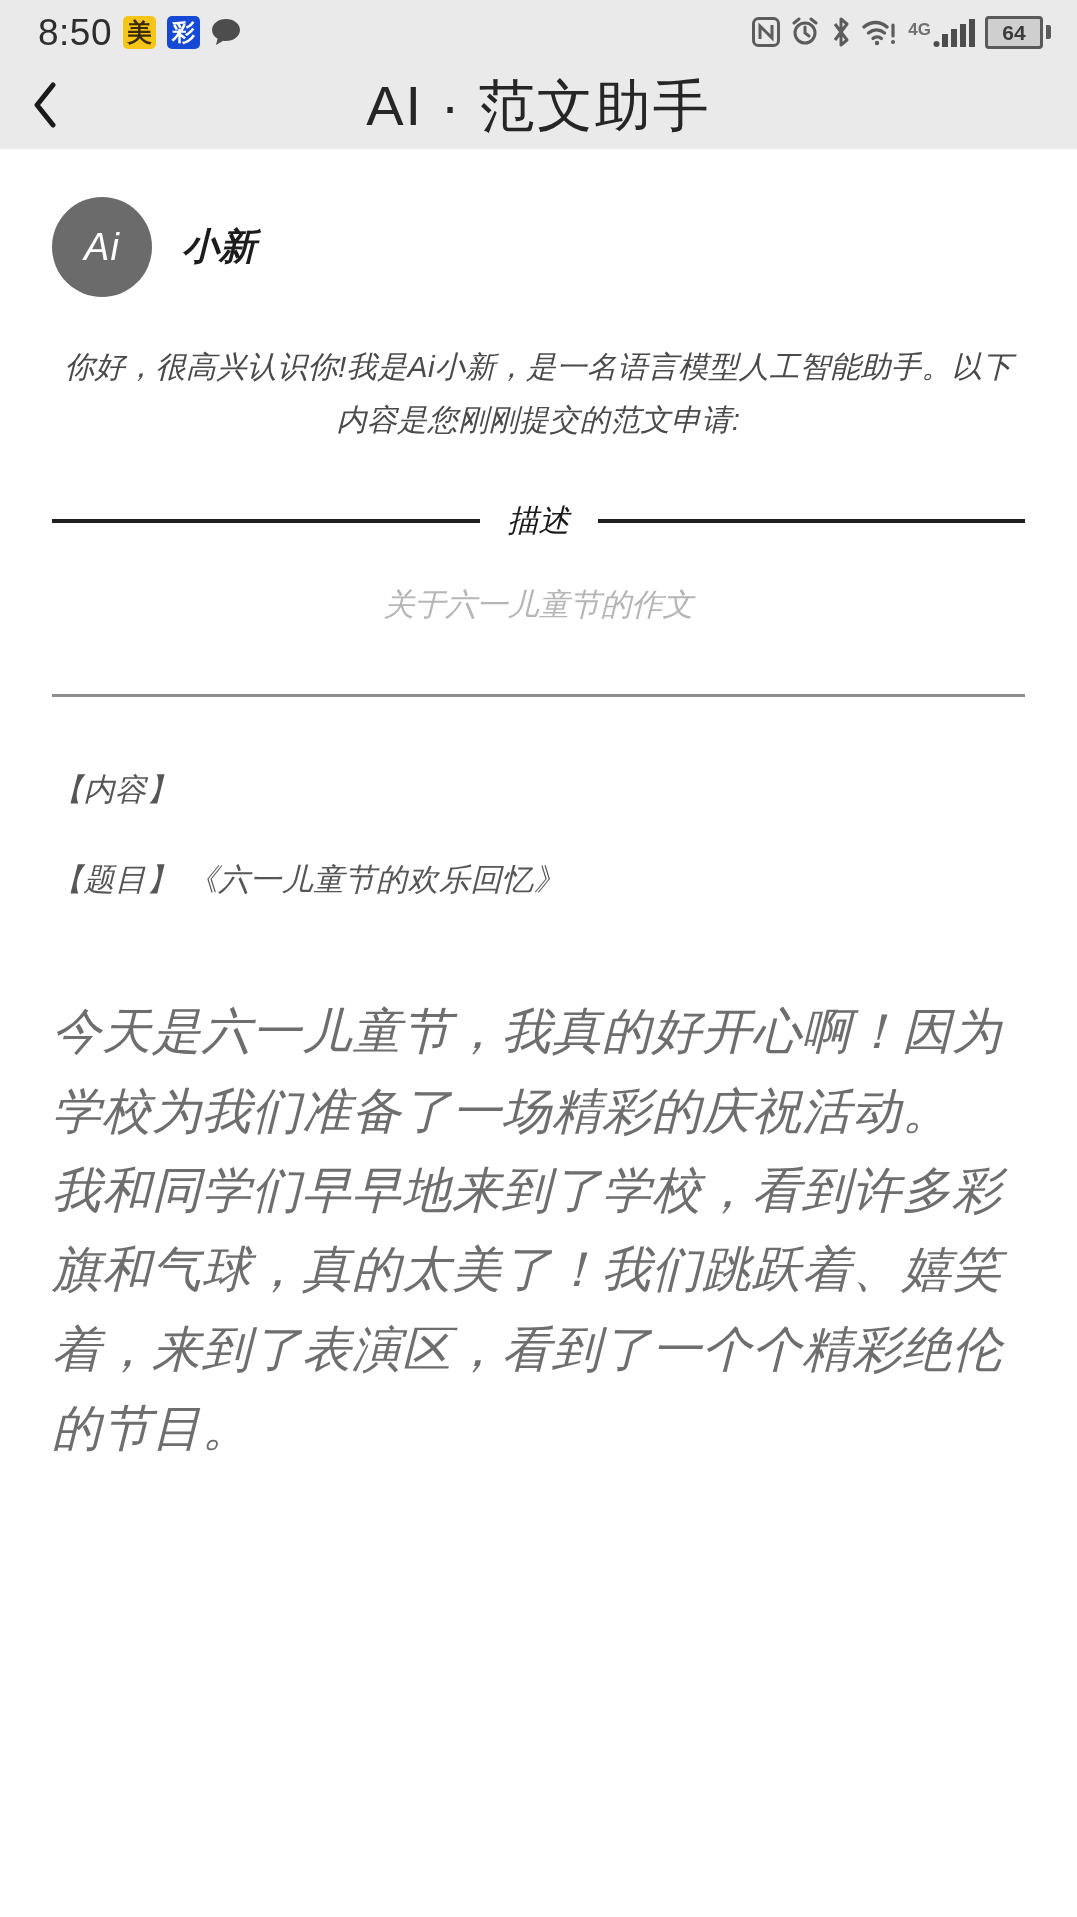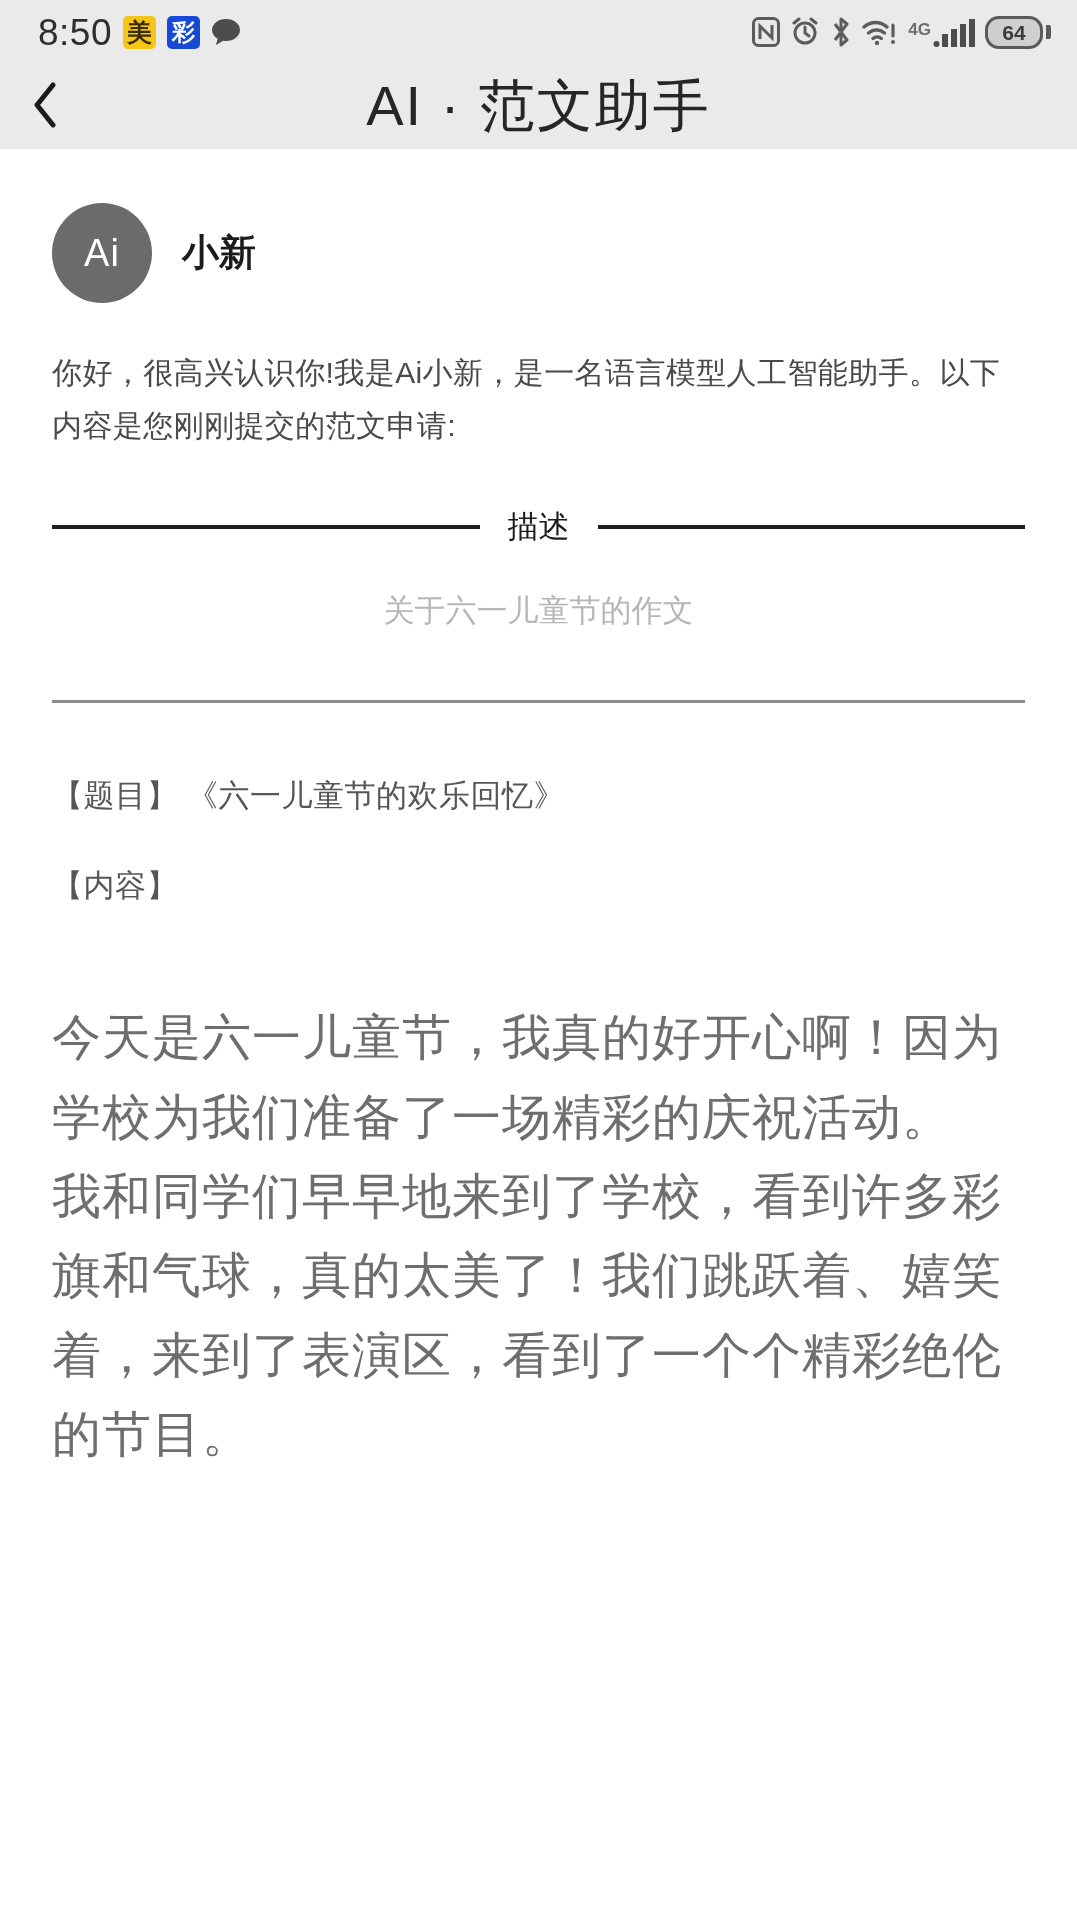--- a/index.html
+++ b/index.html
@@ -53,21 +53,21 @@
   .sig-4g .g4 {
     font-size: 17px; color: #6f6f6f; font-weight: bold;
     line-height: 1; margin-bottom: 10px;
   }
   .battery {
     display: flex; align-items: center;
   }
   .battery-body {
     width: 58px; height: 33px;
     border: 3px solid #5a5a5a;
-    border-radius: 14px;
+    border-radius: 4px;
     display: flex; align-items: center; justify-content: center;
     background: #cfcfcf;
   }
   .battery-text {
     font-size: 21px; color: #3b3b3b; font-weight: 600; line-height: 1;
   }
   .battery-cap {
     width: 5px; height: 14px; background: #5a5a5a;
     border-radius: 0 2px 2px 0; margin-left: 3px;
   }
@@ -90,24 +90,25 @@
     left: 0; right: 0;
     text-align: center;
     font-size: 56px;
     color: #262626;
     letter-spacing: 2px;
     pointer-events: none;
   }
 
   
   .content {
-    padding: 6px 52px;
+    padding: 0 52px;
     background: #ffffff;
     height: calc(1917px - 149px);
     overflow: hidden;
+    font-style: italic;
   }
 
   .profile {
     display: flex;
     align-items: center;
     margin-top: 48px;
     gap: 30px;
   }
   .avatar {
     width: 100px; height: 100px;
@@ -129,20 +130,21 @@
     font-size: 27px;
     color: #c7c7c7;
   }
 
   .greeting {
     margin-top: 44px;
     font-size: 30px;
     line-height: 1.75;
     color: #4a4a4a;
     letter-spacing: 0.4px;
+    text-align: center;
   }
 
   
   .label-divider {
     display: flex;
     align-items: center;
     margin-top: 54px;
     gap: 28px;
   }
   .label-divider .rule {
@@ -278,22 +280,22 @@
       <span class="rule"></span>
       <span class="label">描述</span>
       <span class="rule"></span>
     </div>
 
     <div class="desc-value">关于六一儿童节的作文</div>
 
     <div class="full-rule"></div>
 
     <div class="meta-block">
+      <div class="meta-line">【内容】</div>
       <div class="meta-line">【题目】 《六一儿童节的欢乐回忆》</div>
-      <div class="meta-line">【内容】</div>
     </div>
 
     <div class="essay-body">
       <p class="essay-para">今天是六一儿童节，我真的好开心啊！因为学校为我们准备了一场精彩的庆祝活动。</p>
       <p class="essay-para">我和同学们早早地来到了学校，看到许多彩旗和气球，真的太美了！我们跳跃着、嬉笑着，来到了表演区，看到了一个个精彩绝伦的节目。</p>
     </div>
 
   </div>
 </div>
 

